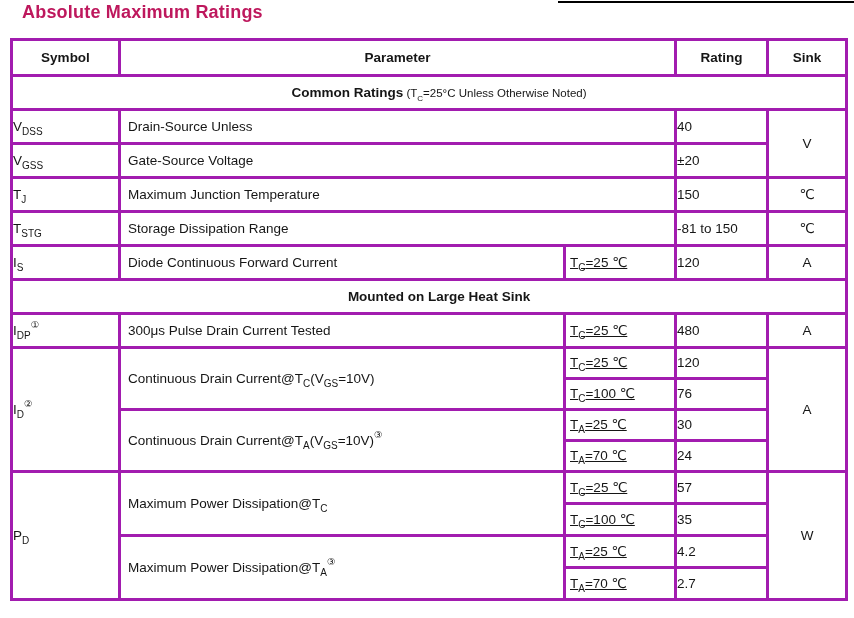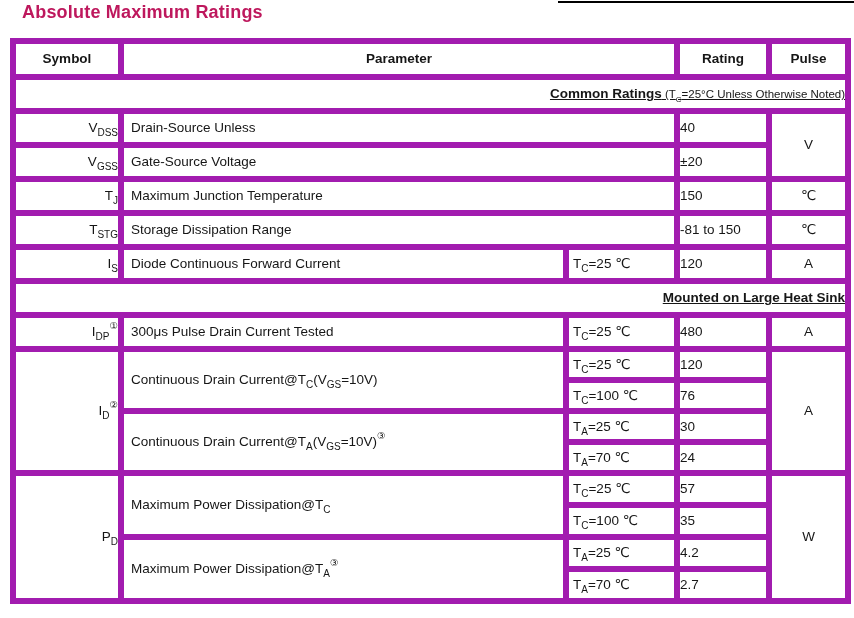--- a/index.html
+++ b/index.html
@@ -3,39 +3,39 @@
 <meta charset="utf-8">
 <style>
   html,body{margin:0;padding:0;background:#fff;}
   body{width:854px;height:618px;position:relative;overflow:hidden;
        font-family:"Liberation Sans","DejaVu Sans",sans-serif;color:#141414;}
   .top-rule{position:absolute;left:558px;top:1px;width:296px;height:2px;background:#000;}
   .page-title{position:absolute;left:22px;top:2px;font-size:18px;font-weight:bold;
               letter-spacing:0.2px;color:#be185d;margin:0;}
   table.amr{position:absolute;left:10px;top:38px;width:835px;border-collapse:collapse;
             table-layout:fixed;border:2px solid #000;}
-  .amr th,.amr td{border:6px solid #a21caf;padding:0;font-size:13.5px;line-height:1.15;
+  .amr th,.amr td{border:3px solid #a21caf;padding:0;font-size:13.5px;line-height:1.15;
                   overflow:hidden;vertical-align:middle;color:#161616;}
   .amr th{font-weight:bold;text-align:center;font-size:13.5px;border-bottom-width:3px;}
-  td.sym{text-align:right;}
+  td.sym{text-align:left;}
   td.param{text-align:left;padding-left:7px;}
   td.cond{text-align:left;padding-left:4px;}
   td.rating{text-align:left;}
   td.unit{text-align:center;}
-  td.section{text-align:right;padding-left:20px;font-weight:bold;font-size:13.5px;text-decoration:underline;}
+  td.section{text-align:center;padding-left:20px;font-weight:bold;font-size:13.5px;}
   td.section .note{font-weight:normal;font-size:11.5px;}
   td.section .note sub{font-size:8px;}
   sub{font-size:10px;vertical-align:-4px;line-height:0;letter-spacing:0;}
   sup{font-size:9.5px;vertical-align:7px;line-height:0;}
   td.sym sub{font-size:10px;}
   
   .bb1{border-bottom-width:1px;}
   .bt1{border-top-width:1px;}
   .br1{border-right-width:1px;}
-  .bl1{border-left-width:1px;}
+  .bl1{border-left-width:1px;text-decoration:underline;}
   tr.h-head{height:36px;}
   tr.h-a{height:34px;}
   tr.h-b{height:31px;}
   tr.h-c{height:32px;}
 </style>
 </head>
 <body>
 
 <div class="top-rule"></div>
 <h1 class="page-title">Absolute Maximum Ratings</h1>
@@ -47,21 +47,21 @@
       <col style="width:111px">
     <col style="width:92px">
       <col style="width:79px">
   </colgroup>
 
   <tbody>
       <tr class="h-head">
     <th>Symbol</th>
     <th colspan="2">Parameter</th>
     <th>Rating</th>
-    <th>Pulse</th>
+    <th>Sink</th>
   </tr>
 
   <tr class="h-a">
     <td colspan="5" class="section"><b>Common Ratings</b><span class="note"><span> (T</span><sub>C</sub><span>=25°C Unless Otherwise Noted)</span></span></td>
   </tr>
 
   <tr class="h-a">
     <td class="sym bb1"><span>V</span><sub>DSS</sub></td>
     <td class="param bb1" colspan="2"><span>Drain-Source Unless</span></td>
     <td class="rating bb1">40</td>

